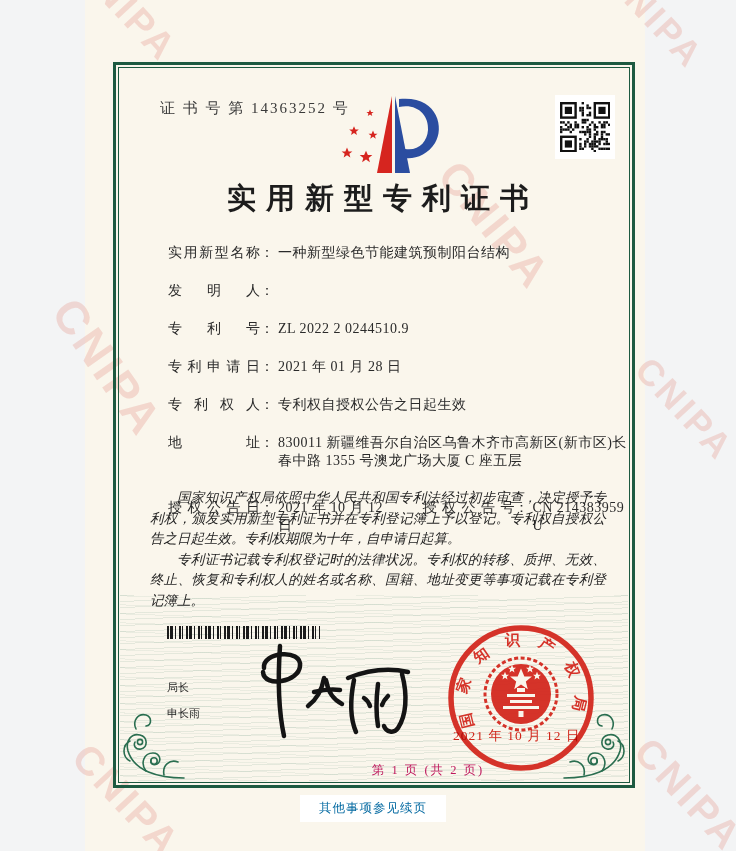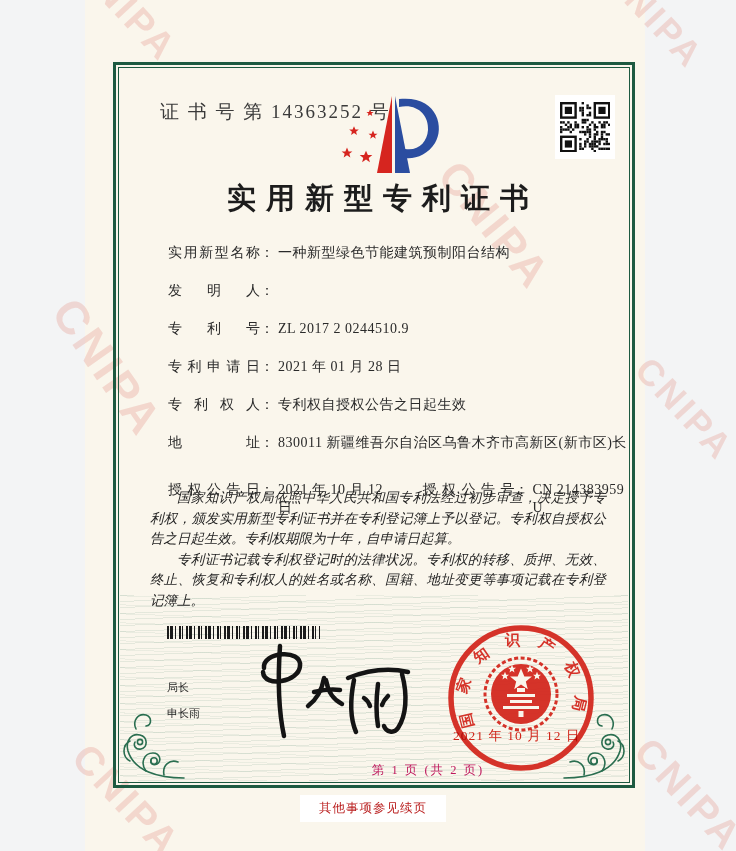--- a/index.html
+++ b/index.html
@@ -27,21 +27,21 @@
   .cert-border::before{content:'';position:absolute;inset:2px;border:1px solid #1d5a41;pointer-events:none;}
   
   .band{position:absolute;left:4px;right:4px;top:530px;bottom:4px;
     background:
       repeating-linear-gradient(178deg, rgba(34,104,74,0.10) 0 1px, transparent 1px 6px),
       repeating-linear-gradient(182deg, rgba(34,104,74,0.07) 0 1px, transparent 1px 9px);}
   .flourish{position:absolute;bottom:0;width:66px;height:76px;}
   .flourish.fl-left{left:0;}
   .flourish.fl-right{right:0;transform:scaleX(-1);}
   .content{position:absolute;inset:0;z-index:2;}
-  .cert-no{position:absolute;left:160px;top:99px;font-size:19px;letter-spacing:2px;color:#3a3a3a;}
+  .cert-no{position:absolute;left:160px;top:99px;font-size:15px;letter-spacing:2px;color:#3a3a3a;}
   .logo{position:absolute;left:337px;top:90px;width:108px;height:86px;}
   .qr-box{position:absolute;left:555px;top:95px;width:60px;height:64px;background:#ffffff;
     display:flex;align-items:center;justify-content:center;}
   .title{position:absolute;left:113px;top:179px;width:522px;text-align:center;
     font-size:29px;font-weight:bold;letter-spacing:10px;color:#1c1c1c;padding-left:9px;}
   .fields{position:absolute;left:168px;top:244px;width:462px;font-size:14px;color:#2a2a2a;}
   .frow{display:flex;align-items:flex-start;line-height:18px;margin-bottom:20px;}
   .frow.addr{margin-bottom:17px;}
   .flabel{display:inline-block;width:92px;text-align:justify;text-align-last:justify;flex:none;}
   .fcolon{flex:none;margin-right:4px;}
@@ -58,21 +58,21 @@
   .director{position:absolute;left:167px;top:674px;font-size:11px;color:#1f1f1f;line-height:26px;}
   .signature{position:absolute;left:250px;top:640px;width:172px;height:100px;}
   .seal{position:absolute;left:445px;top:622px;width:152px;height:152px;
     mix-blend-mode:multiply;opacity:.95;}
   .seal-date{position:absolute;left:453px;top:727px;font-size:13.5px;color:#cf2418;
     letter-spacing:1px;z-index:3;mix-blend-mode:multiply;}
   .page-info{position:absolute;left:113px;top:762px;width:630px;text-align:center;
     font-size:12.5px;letter-spacing:2px;color:#be185d;}
   .footer-note{position:absolute;left:300px;top:795px;width:146px;height:27px;background:#ffffff;
     display:flex;align-items:center;justify-content:center;font-size:12.5px;
-    letter-spacing:1px;color:#b91c1c;z-index:2;}
+    letter-spacing:1px;color:#0369a1;z-index:2;}
 </style>
 </head>
 <body>
 
 <div class="paper"></div>
 
 <div class="wm wm1">CNIPA</div>
 <div class="wm wm2">CNIPA</div>
 <div class="wm wm3">CNIPA</div>
 <div class="wm wm4">CNIPA</div>
@@ -259,37 +259,38 @@
         <span class="fcolon">：</span>
       <span class="fvalue">一种新型绿色节能建筑预制阳台结构</span>
     </div>
     <div class="frow">
       <span class="flabel">发明人</span>
         <span class="fcolon">：</span>
     </div>
     <div class="frow">
       <span class="flabel">专利号</span>
         <span class="fcolon">：</span>
-      <span class="fvalue">ZL 2017 2 0244510.9</span>
+      <span class="fvalue">ZL 2022 2 0244510.9</span>
     </div>
     <div class="frow">
       <span class="flabel">专利申请日</span>
         <span class="fcolon">：</span>
       <span class="fvalue">2021 年 01 月 28 日</span>
     </div>
     <div class="frow">
       <span class="flabel">专利权人</span>
         <span class="fcolon">：</span>
       <span class="fvalue">专利权自授权公告之日起生效</span>
     </div>
     <div class="frow addr">
       <span class="flabel">地址</span>
         <span class="fcolon">：</span>
       <span class="fvalue">
         <span>830011 新疆维吾尔自治区乌鲁木齐市高新区(新市区)长</span><br>
+        <span>春中路 1355 号澳龙广场大厦 C 座五层</span>
       </span>
     </div>
     <div class="frow" style="margin-top:29px">
       <span class="flabel">授权公告日</span>
         <span class="fcolon">：</span>
       <span class="fvalue">2021 年 10 月 12 日</span>
       <span class="pair2">
         <span class="flabel">授权公告号</span>
           <span class="fcolon">：</span>
         <span class="fvalue">CN 214383959 U</span>

